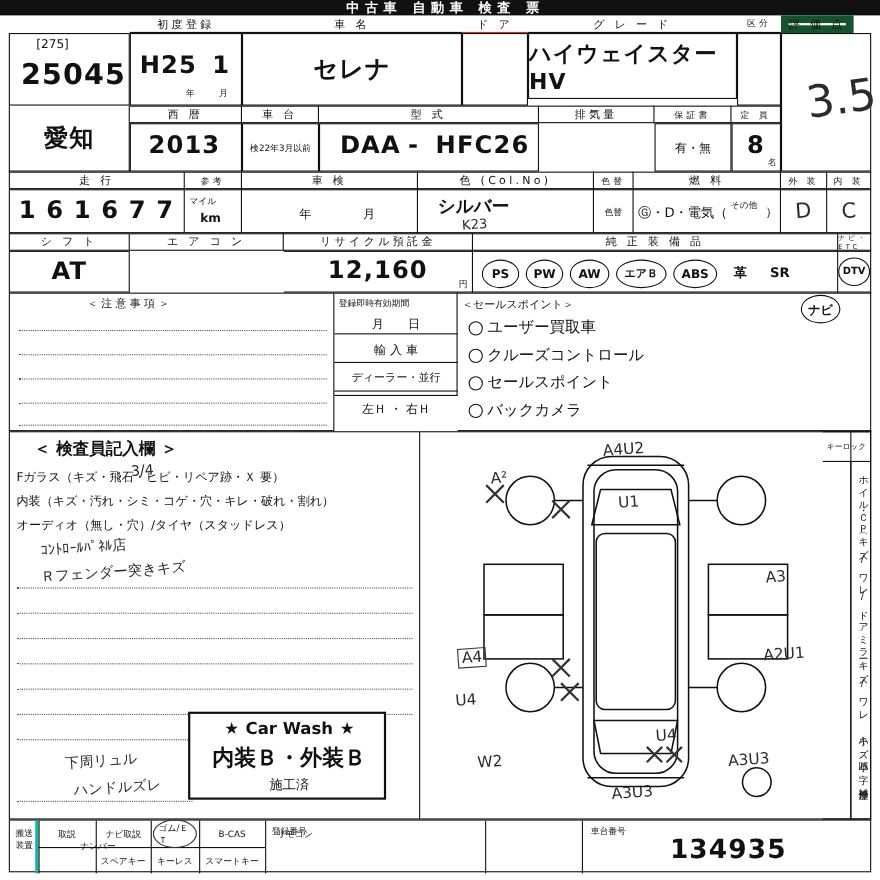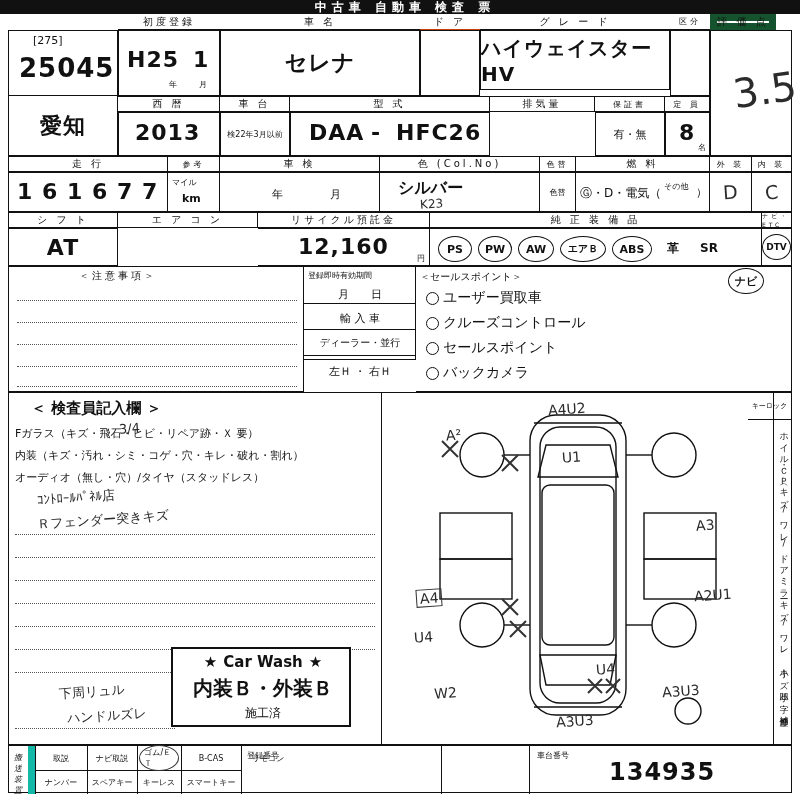--- a/index.html
+++ b/index.html
@@ -386,42 +386,42 @@
   <div class="cell ctr" style="left:748px;top:392px;width:44px;height:28px;border-left:none;">
     <span class="tiny" style="font-size:7px;">キーロック</span>
   </div>
   <div class="cell" style="left:774px;top:420px;width:18px;height:325px;border-left:none;border-top:none;"></div>
   <div class="vert tiny" style="position:absolute;left:778px;top:426px;height:310px;font-size:9px;line-height:12px;">ホイル・ＣＰ（キズ/ワレ/ドアミラーキズ/ワレ 小キズ凹小Ｕ字 補修歴）</div>
 
   <div class="cell" style="left:748px;top:420px;width:26px;height:325px;border-left:none;border-top:none;"></div>
 
   <div class="cell" style="left:8px;top:745px;width:784px;height:48px;">
 
-    <div class="cell" style="left:0;top:0;width:26px;height:48px;border:none;border-right:7px solid #14b8a6;font-style:italic;">
+    <div class="cell" style="left:0;top:0;width:26px;height:48px;border:none;border-right:3px solid #14b8a6;">
       <div class="tiny" style="position:absolute;left:5px;top:6px;font-size:8px;line-height:11px;">搬送装置</div>
     </div>
 
     <div style="position:absolute;left:26px;top:24px;width:206px;height:1px;background:#111;"></div>
     <div style="position:absolute;left:26px;top:0;width:1px;height:48px;background:#111;"></div>
     <div style="position:absolute;left:78px;top:0;width:1px;height:48px;background:#111;"></div>
     <div style="position:absolute;left:128px;top:0;width:1px;height:48px;background:#111;"></div>
     <div style="position:absolute;left:172px;top:0;width:1px;height:48px;background:#111;"></div>
     <div style="position:absolute;left:232px;top:0;width:1px;height:48px;background:#111;"></div>
     <div style="position:absolute;left:432px;top:0;width:1px;height:48px;background:#111;"></div>
     <div style="position:absolute;left:520px;top:0;width:1px;height:48px;background:#111;"></div>
 
     <div class="ctr tiny" style="position:absolute;left:28px;top:2px;width:48px;height:20px;">取説</div>
     <div class="ctr tiny" style="position:absolute;left:80px;top:2px;width:46px;height:20px;">ナビ取説</div>
     <div class="ctr tiny" style="position:absolute;left:130px;top:2px;width:40px;height:20px;">
         <span style="border:1px solid #333;border-radius:50%;padding:1px 4px;">ゴム/ＥＴ</span>
       </div>
     <div class="ctr tiny" style="position:absolute;left:174px;top:2px;width:56px;height:20px;">B-CAS</div>
     <div class="ctr tiny" style="position:absolute;left:234px;top:2px;width:50px;height:20px;">リモコン</div>
 
-    <div class="ctr tiny" style="position:absolute;left:28px;top:26px;width:48px;height:20px;">ナンバー</div>
+    <div class="ctr tiny" style="position:absolute;left:28px;top:13px;width:48px;height:20px;padding-left:28px;">ナンバー</div>
     <div class="ctr tiny" style="position:absolute;left:80px;top:26px;width:46px;height:20px;">スペアキー</div>
     <div class="ctr tiny" style="position:absolute;left:130px;top:26px;width:40px;height:20px;">キーレス</div>
     <div class="ctr tiny" style="position:absolute;left:174px;top:26px;width:56px;height:20px;">スマートキー</div>
 
     <div class="tiny" style="position:absolute;left:238px;top:4px;">登録番号</div>
     <div class="tiny" style="position:absolute;left:528px;top:4px;">車台番号</div>
     <div class="big" style="position:absolute;left:600px;top:12px;font-size:24px;">134935</div>
   </div>
 
 </div>

